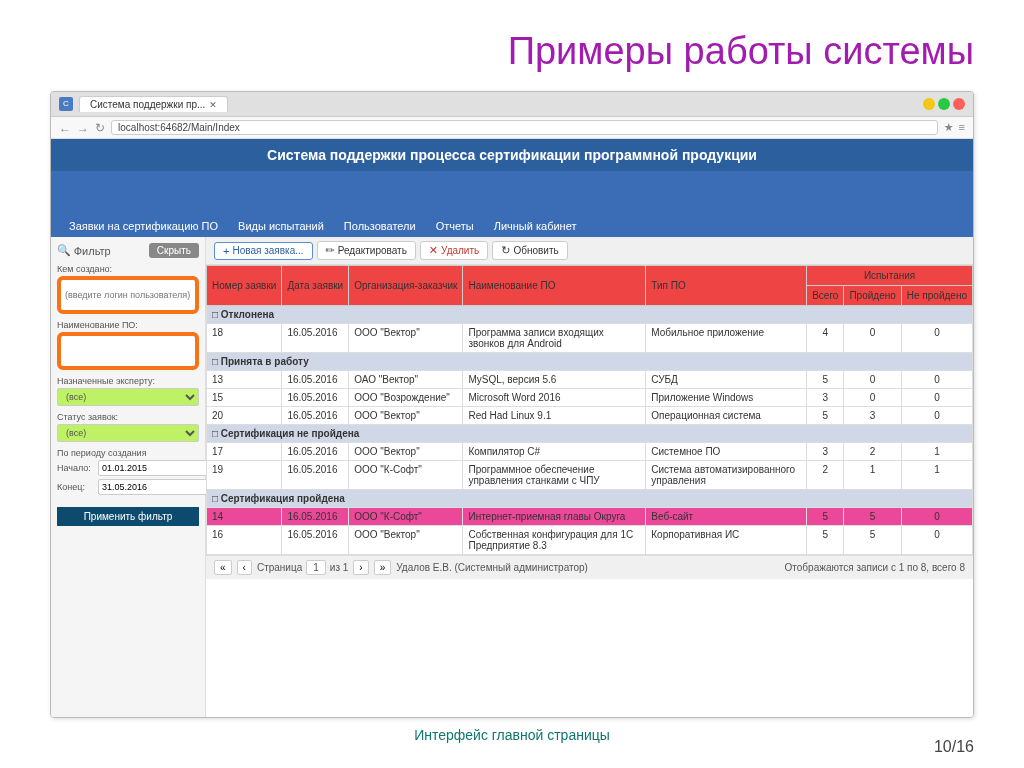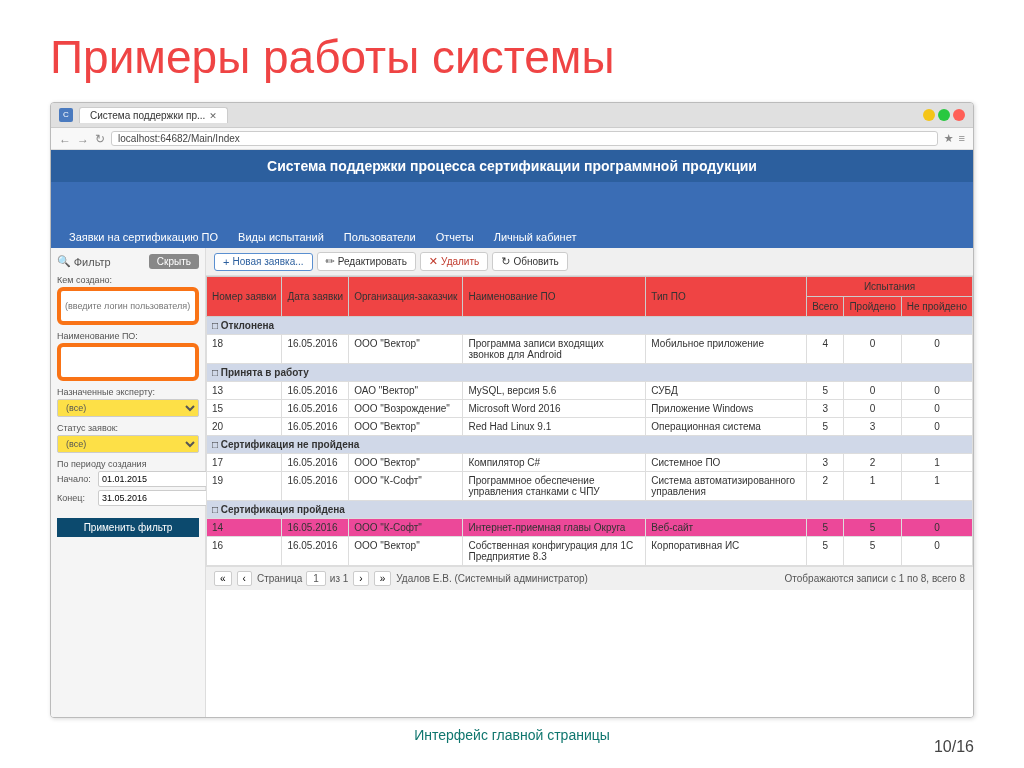--- a/index.html
+++ b/index.html
@@ -16,25 +16,26 @@
     .slide {
       width: 1024px;
       height: 768px;
       background: #fff;
       padding: 30px 50px 20px 50px;
       display: flex;
       flex-direction: column;
     }
 
     .slide-title {
-      font-size: 46px;
+      font-size: 38px;
       font-weight: 400;
-      color: #ef4444;
+      color: #a21caf;
       margin-bottom: 18px;
       font-family: 'Arial', sans-serif;
+      text-align: right;
     }
 
     
     .browser {
       border: 1px solid #bbb;
       border-radius: 4px;
       background: #f0f0f0;
       flex: 1;
       display: flex;
       flex-direction: column;
@@ -204,21 +205,21 @@
       font-size: 9px;
       color: #888;
     }
     .filter-select {
       width: 100%;
       border: 1px solid #ccc;
       border-radius: 2px;
       padding: 2px 4px;
       font-size: 9px;
       color: #555;
-      background: #fde047;
+      background: #bef264;
     }
     .filter-date-row {
       display: flex;
       align-items: center;
       gap: 3px;
       margin-bottom: 3px;
     }
     .filter-date-label {
       font-size: 9px;
       color: #555;

